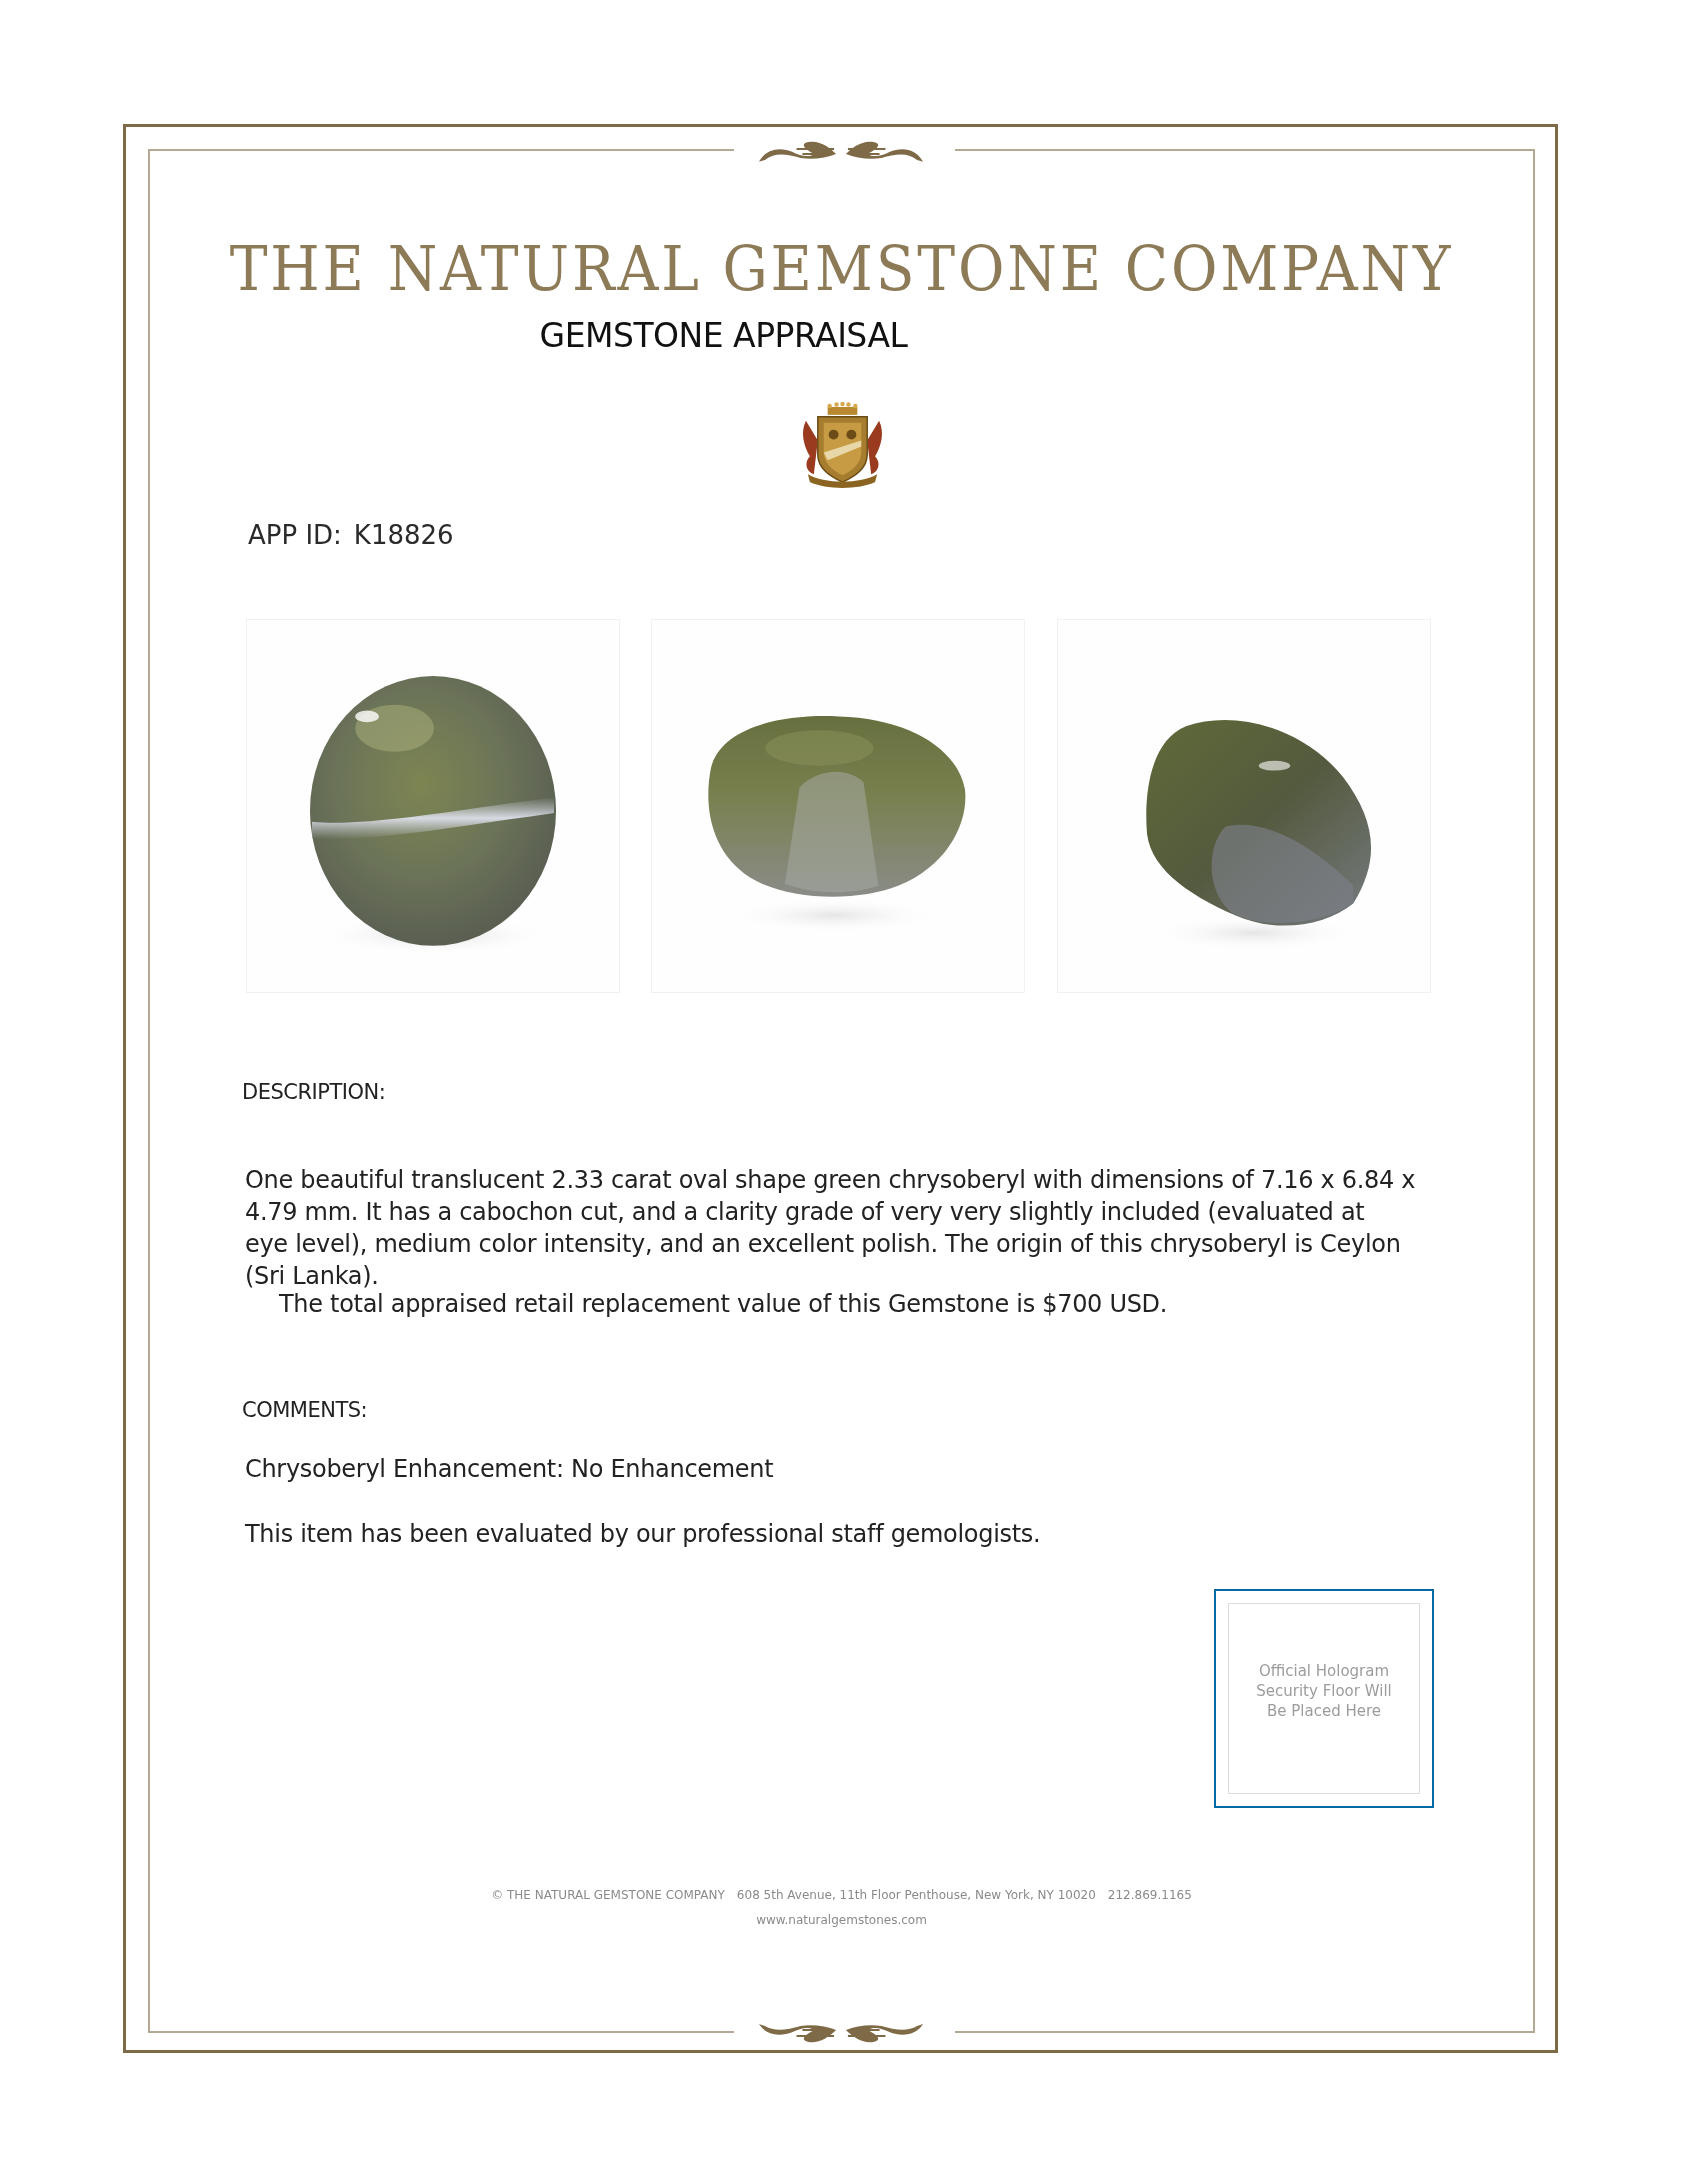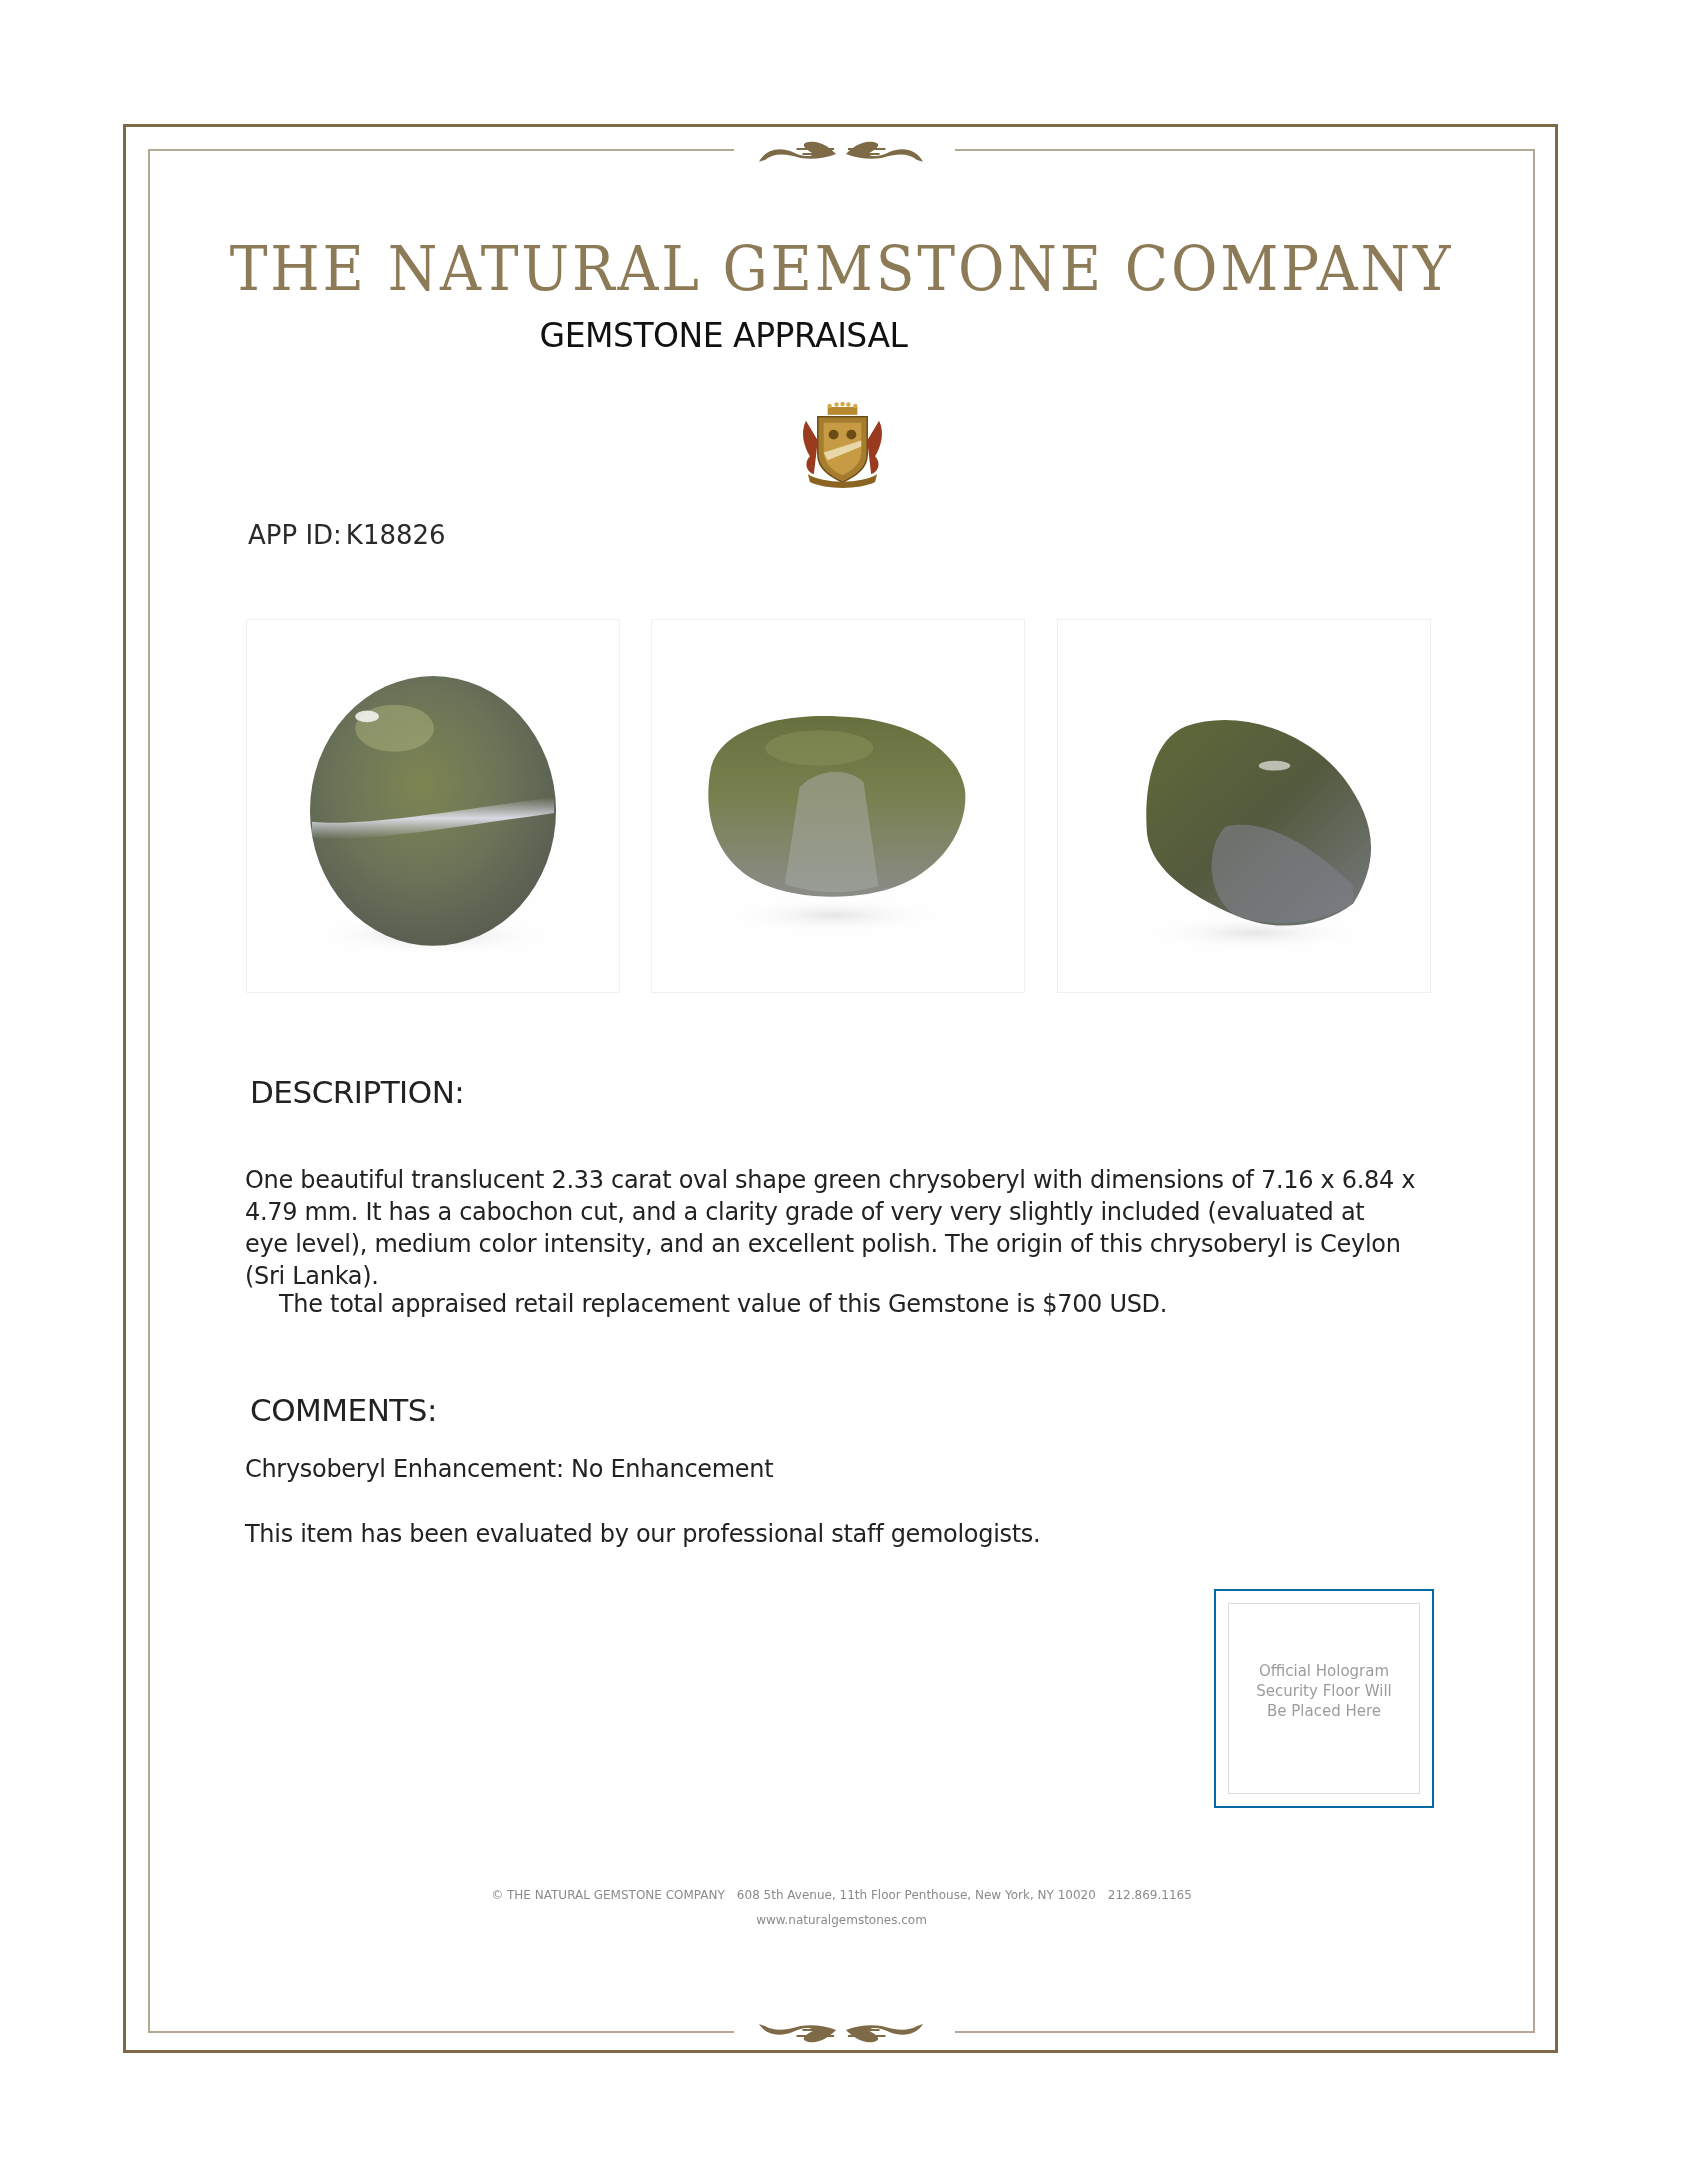--- a/index.html
+++ b/index.html
@@ -10,25 +10,25 @@
   .inner-line { position:absolute; background:#b3a894; }
   .ornament { position:absolute; width:168px; height:30px; }
   .title { position:absolute; left:0; width:1683px; top:234px; text-align:center;
            font-family:"DejaVu Serif","Liberation Serif", serif; font-size:61px;
            letter-spacing:3px; color:#8d7a56; line-height:69px; font-weight:normal;
            transform:scaleX(0.93); transform-origin:center; }
   .subtitle { position:absolute; left:0; width:1447px; top:315px; text-align:center;
               font-size:33px; color:#111; line-height:42px; letter-spacing:-0.5px; }
   .crest { position:absolute; left:800px; top:401px; width:85px; height:89px; }
   .app-id { position:absolute; left:248px; top:518px; font-size:26px; color:#2a2a2a; line-height:34px; }
-  .app-id .label { margin-right:4px; }
+  .app-id .label { margin-right:12px; }
   .photo { position:absolute; top:619px; width:374px; height:374px; background:#fefefe;
            border:1px solid #f0f0ee; box-sizing:border-box; overflow:hidden; }
   .photo svg { width:100%; height:100%; display:block; }
-  .section-head { position:absolute; left:250px; font-size:31px; color:#222; line-height:34px; letter-spacing:-0.5px; }
+  .section-head { position:absolute; left:242px; font-size:21px; color:#222; line-height:34px; letter-spacing:-0.5px; }
   .para { position:absolute; left:245px; width:1188px; font-size:24px; color:#222; line-height:32px; letter-spacing:-0.3px; }
   .seal { position:absolute; left:1214px; top:1589px; width:220px; height:219px;
           border:2px solid #0369a1; box-sizing:border-box; }
   .seal-inner { position:absolute; left:12px; top:12px; right:12px; bottom:12px; border:1px solid #dcdcdc; }
   .seal-text { position:absolute; left:0; right:0; top:70px; text-align:center; font-size:15px; line-height:20px; color:#9c9c9c; }
   .footer { position:absolute; left:0; width:1683px; text-align:center; color:#8a8a8a; font-size:12px; line-height:24px; }
   .footer .sp { display:inline-block; width:12px; }
 </style>
 </head>
 <body>

